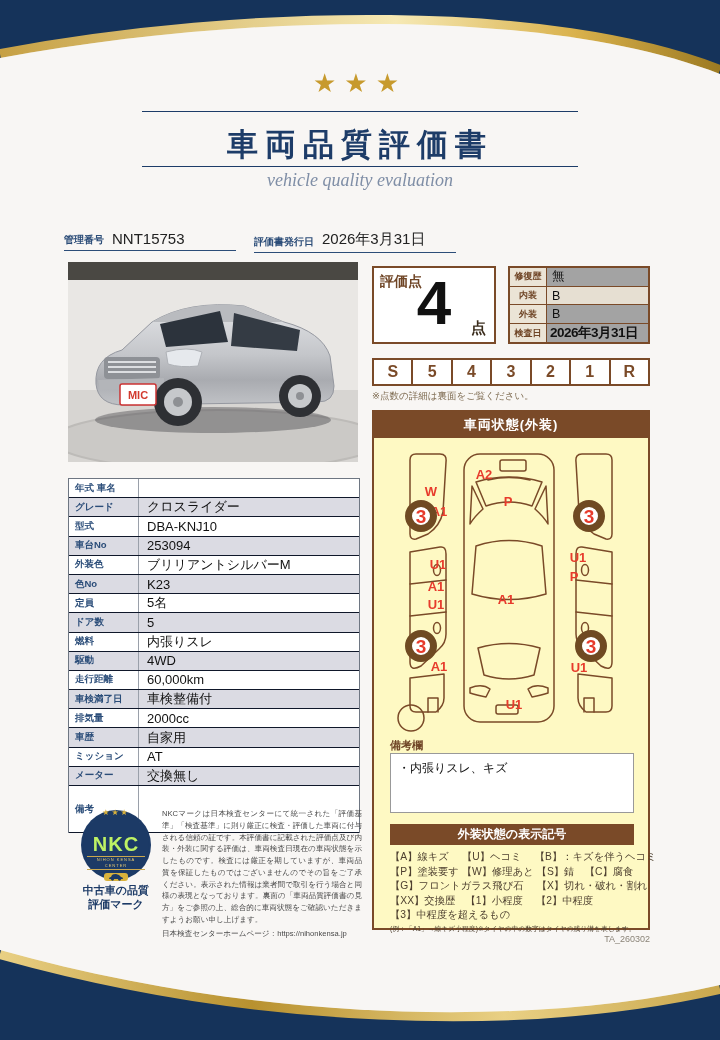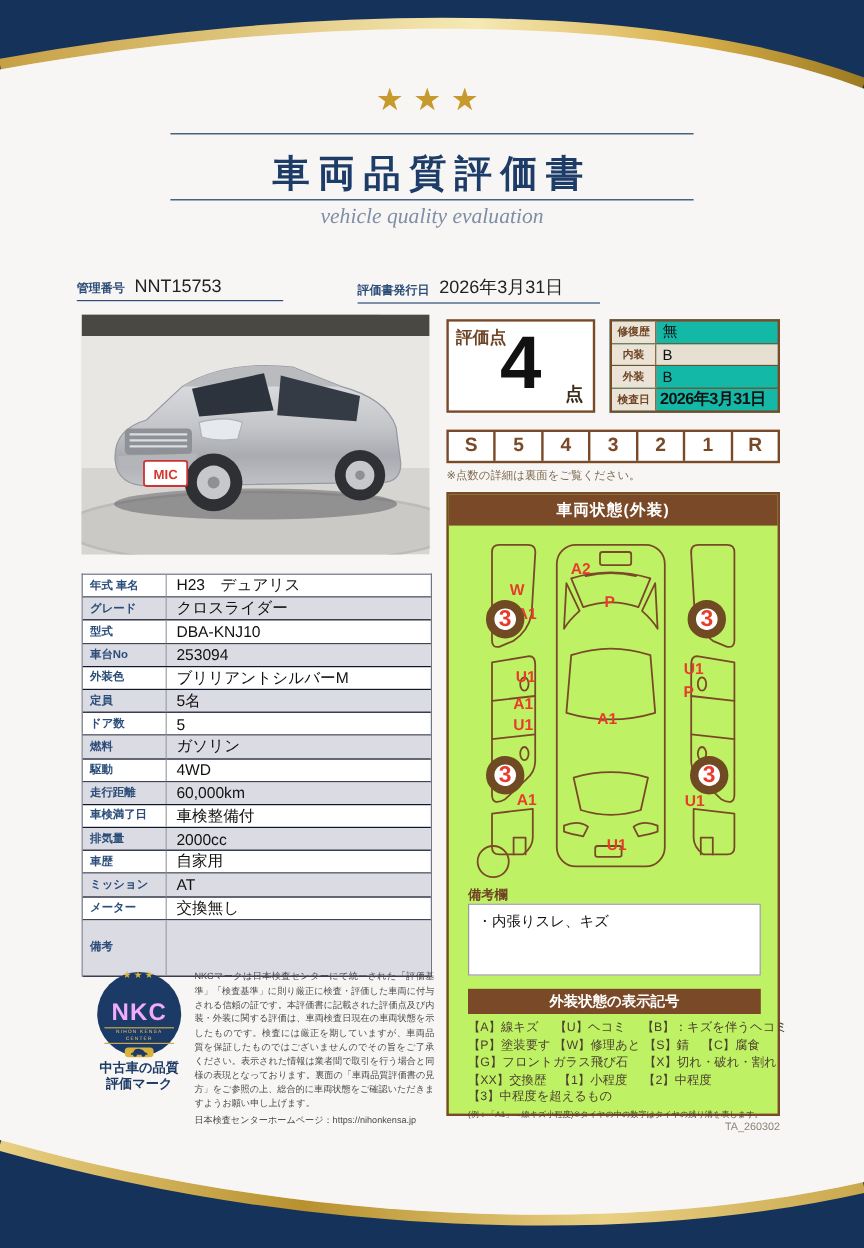--- a/index.html
+++ b/index.html
@@ -21,75 +21,75 @@
   .subtitle{position:absolute;left:0;top:170px;width:720px;text-align:center;
     font-family:"Liberation Serif","DejaVu Serif",serif;font-style:italic;
     font-size:18px;color:#7f8ea6;}
 
   
   .meta-label{font-size:10px;color:#2c4d78;font-weight:bold;}
   .meta-value{font-size:15px;color:#222;}
   .meta-group{position:absolute;top:230px;border-bottom:1px solid #2c4d78;
     padding-bottom:3px;display:flex;align-items:flex-end;gap:8px;}
   #meta-mgmt{left:64px;width:172px;}
-  #meta-issue{left:254px;width:202px;margin-left:44px;}
+  #meta-issue{left:254px;width:202px;}
 
   
   .photo-box{position:absolute;left:68px;top:262px;width:248px;height:200px;background:#dcdad7;}
   .spec-table{position:absolute;left:68px;top:478px;width:290px;
     border:1px solid #6e7682;border-bottom:none;background:#fff;}
   .spec-row{display:flex;border-bottom:1px solid #0f172a;height:18.2px;}
   .spec-row:nth-child(even){background:#dbdbe3;}
   .spec-row.tall{height:46px;}
   .spec-label{width:70px;border-right:1px solid #9aa0aa;color:#2b4d79;
     font-size:9.5px;font-weight:bold;display:flex;align-items:center;padding-left:6px;box-sizing:border-box;}
   .spec-value{flex:1;font-size:13px;color:#111;display:flex;align-items:center;padding-left:8px;box-sizing:border-box;white-space:nowrap;}
 
   
   .nkc-wrap{position:absolute;left:76px;top:812px;width:80px;text-align:center;}
   .nkc-circle{width:66px;height:66px;margin:0 auto;border-radius:50%;background:#1c3a66;
     display:flex;flex-direction:column;align-items:center;justify-content:center;box-shadow:0 0 0 2px #1c3a66;}
   .nkc-stars{color:#d9b23c;font-size:8px;letter-spacing:2px;line-height:1;}
-  .nkc-text{color:#f0abfc;font-weight:bold;font-size:20px;line-height:1;letter-spacing:1px;margin-top:17px;}
+  .nkc-text{color:#bef264;font-weight:bold;font-size:20px;line-height:1;letter-spacing:1px;margin-top:17px;}
   .nkc-band{width:58px;border-top:1px solid #caa84e;border-bottom:1px solid #caa84e;
     color:#e4c873;font-size:4px;letter-spacing:1px;line-height:1.6;margin-top:2px;}
   .nkc-carchip{width:24px;height:11px;background:#d9b23c;border-radius:3px;margin-top:3px;
     display:flex;align-items:center;justify-content:center;}
   .nkc-caption{margin-top:5px;color:#1c3a66;font-weight:bold;font-size:11px;line-height:1.3;}
   .nkc-disclaimer{position:absolute;left:162px;top:808px;width:200px;
     font-size:7.6px;line-height:1.55;color:#4a4a4a;text-align:justify;}
   .nkc-home{margin-top:2px;}
 
   
   .score-box{position:absolute;left:372px;top:266px;width:124px;height:78px;
     border:2px solid #7a4a28;background:#fff;box-sizing:border-box;}
   .score-label{position:absolute;left:6px;top:5px;font-size:14px;font-weight:bold;color:#6f4526;}
   .score-value{position:absolute;left:0;top:-4px;width:100%;text-align:center;
     font-size:62px;font-weight:bold;color:#111;line-height:1.25;}
   .score-unit{position:absolute;right:8px;bottom:4px;font-size:15px;font-weight:bold;color:#3a2c1c;}
 
   .sum-table{position:absolute;left:508px;top:266px;width:142px;height:78px;
-    border:2px solid #7a4a28;box-sizing:border-box;background:#14b8a6;display:flex;flex-direction:column;}
+    border:2px solid #7a4a28;box-sizing:border-box;background:#a3a3a3;display:flex;flex-direction:column;}
   .sum-row{flex:1;display:flex;border-bottom:1px solid #7a4a28;}
   .sum-row:last-child{border-bottom:none;justify-content:center;}
   .sum-label{width:36px;background:#ebe4d6;border-right:1px solid #7a4a28;
     color:#6f4526;font-size:9px;font-weight:bold;display:flex;align-items:center;justify-content:center;}
   .sum-value{flex:1;font-size:12.5px;color:#111;display:flex;align-items:center;padding-left:5px;white-space:nowrap;}
   .sum-row.shade .sum-value{background:#e6dfd2;}
   .sum-row.big .sum-value{font-size:13.5px;font-weight:bold;padding-left:3px;letter-spacing:-0.5px;}
 
   .grade-bar{position:absolute;left:372px;top:358px;width:278px;height:28px;
     border:2px solid #7a4a28;box-sizing:border-box;background:#fff;display:flex;}
   .grade-cell{flex:1;border-right:2px solid #7a4a28;display:flex;align-items:center;justify-content:center;
     font-size:16px;font-weight:bold;color:#7a4a28;}
   .grade-cell:last-child{border-right:none;}
   .grade-note{position:absolute;left:372px;top:390px;font-size:9.5px;color:#7d6a50;}
 
   .cond-panel{position:absolute;left:372px;top:410px;width:278px;height:520px;
-    border:2px solid #7a4a28;box-sizing:border-box;background:#bef264;}
+    border:2px solid #7a4a28;box-sizing:border-box;background:#fef9c3;}
   .cond-header{height:26px;background:#7a4a28;color:#fff;font-size:13px;font-weight:bold;
     display:flex;align-items:center;justify-content:center;letter-spacing:1px;}
   .diagram{position:absolute;left:2px;top:30px;width:270px;height:292px;}
   .diagram svg{position:absolute;left:0;top:0;}
   .marker{position:absolute;transform:translate(-50%,-50%);color:#e73b2c;
     font-size:13px;font-weight:bold;line-height:1;white-space:nowrap;}
   .wheel{position:absolute;width:32px;height:32px;border-radius:50%;border:7px solid #6f4a22;
     background:#fff;box-sizing:border-box;transform:translate(-50%,-50%);
     display:flex;align-items:center;justify-content:center;}
   .wheel span{color:#e73b2c;font-size:19px;font-weight:bold;line-height:1;}
@@ -183,49 +183,52 @@
       <circle cx="232" cy="134" r="4" fill="#8e9094"></circle>
 
       <rect x="52" y="122" width="36" height="21" fill="#fff" stroke="#c33" stroke-width="1.5" rx="2"></rect>
       <text x="70" y="137" text-anchor="middle" font-size="11" font-weight="bold" fill="#d23a2e" font-family="Liberation Sans, sans-serif">MIC</text>
     </svg>
   </div>
 
   <div class="spec-table">
     <div class="spec-row">
         <div class="spec-label">年式 車名</div>
-        <div class="spec-value">H23　デュアリス</div>
       </div>
     <div class="spec-row">
         <div class="spec-label">グレード</div>
         <div class="spec-value">クロスライダー</div>
       </div>
     <div class="spec-row">
         <div class="spec-label">型式</div>
         <div class="spec-value">DBA-KNJ10</div>
       </div>
     <div class="spec-row">
         <div class="spec-label">車台No</div>
         <div class="spec-value">253094</div>
       </div>
     <div class="spec-row">
         <div class="spec-label">外装色</div>
         <div class="spec-value">ブリリアントシルバーM</div>
       </div>
     <div class="spec-row">
+        <div class="spec-label">色No</div>
+        <div class="spec-value">K23</div>
+      </div>
+    <div class="spec-row">
         <div class="spec-label">定員</div>
         <div class="spec-value">5名</div>
       </div>
     <div class="spec-row">
         <div class="spec-label">ドア数</div>
         <div class="spec-value">5</div>
       </div>
     <div class="spec-row">
         <div class="spec-label">燃料</div>
-        <div class="spec-value">ガソリン</div>
+        <div class="spec-value">内張りスレ</div>
       </div>
     <div class="spec-row">
         <div class="spec-label">駆動</div>
         <div class="spec-value">4WD</div>
       </div>
     <div class="spec-row">
         <div class="spec-label">走行距離</div>
         <div class="spec-value">60,000km</div>
       </div>
     <div class="spec-row">

